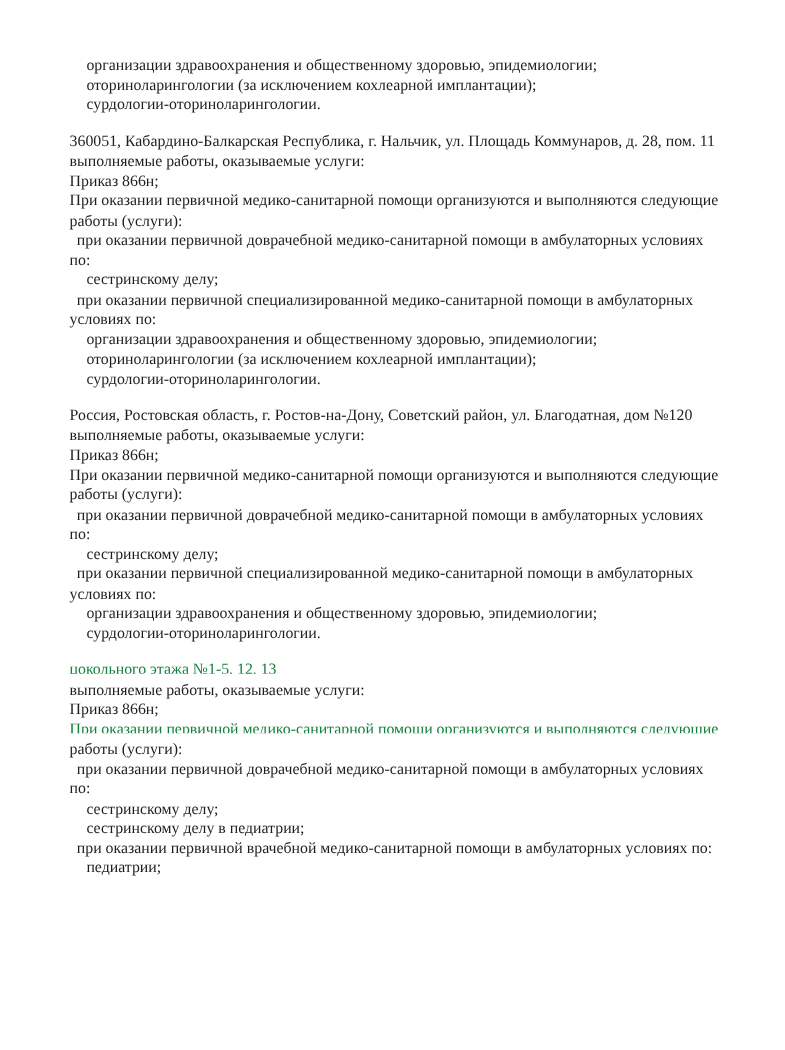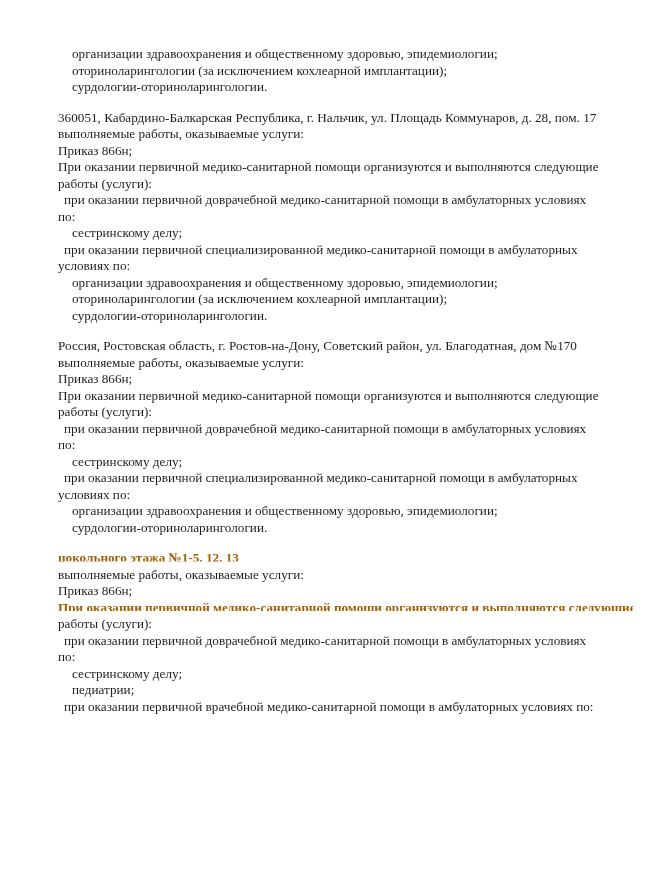--- a/index.html
+++ b/index.html
@@ -33,51 +33,50 @@
     margin: 0 0 14px 0;
   }
   .ln {
     white-space: nowrap;
   }
   .i1 { padding-left: 6px; }
   .i2 { padding-left: 14px; }
   
   .clip-b {
     clip-path: inset(0 0 30% 0);
-    color: #a16207;
-    font-weight: bold;
+    color: #15803d;
   }
 </style>
 </head>
 <body>
 
 <div class="page">
   <div class="doc" id="doc-body">
       <div class="section">
         <div class="ln i2">организации здравоохранения и общественному здоровью, эпидемиологии;</div>
         <div class="ln i2">оториноларингологии (за исключением кохлеарной имплантации);</div>
         <div class="ln i2">сурдологии-оториноларингологии.</div>
       </div>
       <div class="section">
-        <div class="ln i0">360051, Кабардино-Балкарская Республика, г. Нальчик, ул. Площадь Коммунаров, д. 28, пом. 17</div>
+        <div class="ln i0">360051, Кабардино-Балкарская Республика, г. Нальчик, ул. Площадь Коммунаров, д. 28, пом. 11</div>
         <div class="ln i0">выполняемые работы, оказываемые услуги:</div>
         <div class="ln i0">Приказ 866н;</div>
         <div class="ln i0">При оказании первичной медико-санитарной помощи организуются и выполняются следующие</div>
         <div class="ln i0">работы (услуги):</div>
         <div class="ln i1">при оказании первичной доврачебной медико-санитарной помощи в амбулаторных условиях</div>
         <div class="ln i0">по:</div>
         <div class="ln i2">сестринскому делу;</div>
         <div class="ln i1">при оказании первичной специализированной медико-санитарной помощи в амбулаторных</div>
         <div class="ln i0">условиях по:</div>
         <div class="ln i2">организации здравоохранения и общественному здоровью, эпидемиологии;</div>
         <div class="ln i2">оториноларингологии (за исключением кохлеарной имплантации);</div>
         <div class="ln i2">сурдологии-оториноларингологии.</div>
       </div>
       <div class="section">
-        <div class="ln i0">Россия, Ростовская область, г. Ростов-на-Дону, Советский район, ул. Благодатная, дом №170</div>
+        <div class="ln i0">Россия, Ростовская область, г. Ростов-на-Дону, Советский район, ул. Благодатная, дом №120</div>
         <div class="ln i0">выполняемые работы, оказываемые услуги:</div>
         <div class="ln i0">Приказ 866н;</div>
         <div class="ln i0">При оказании первичной медико-санитарной помощи организуются и выполняются следующие</div>
         <div class="ln i0">работы (услуги):</div>
         <div class="ln i1">при оказании первичной доврачебной медико-санитарной помощи в амбулаторных условиях</div>
         <div class="ln i0">по:</div>
         <div class="ln i2">сестринскому делу;</div>
         <div class="ln i1">при оказании первичной специализированной медико-санитарной помощи в амбулаторных</div>
         <div class="ln i0">условиях по:</div>
         <div class="ln i2">организации здравоохранения и общественному здоровью, эпидемиологии;</div>
@@ -85,17 +84,18 @@
       </div>
       <div class="section">
         <div class="ln i0 clip-b">цокольного этажа №1-5, 12, 13</div>
         <div class="ln i0">выполняемые работы, оказываемые услуги:</div>
         <div class="ln i0">Приказ 866н;</div>
         <div class="ln i0 clip-b">При оказании первичной медико-санитарной помощи организуются и выполняются следующие</div>
         <div class="ln i0">работы (услуги):</div>
         <div class="ln i1">при оказании первичной доврачебной медико-санитарной помощи в амбулаторных условиях</div>
         <div class="ln i0">по:</div>
         <div class="ln i2">сестринскому делу;</div>
+        <div class="ln i2">сестринскому делу в педиатрии;</div>
+        <div class="ln i1">при оказании первичной врачебной медико-санитарной помощи в амбулаторных условиях по:</div>
         <div class="ln i2">педиатрии;</div>
-        <div class="ln i1">при оказании первичной врачебной медико-санитарной помощи в амбулаторных условиях по:</div>
       </div>
     </div>
 </div>
 
 </body></html>

